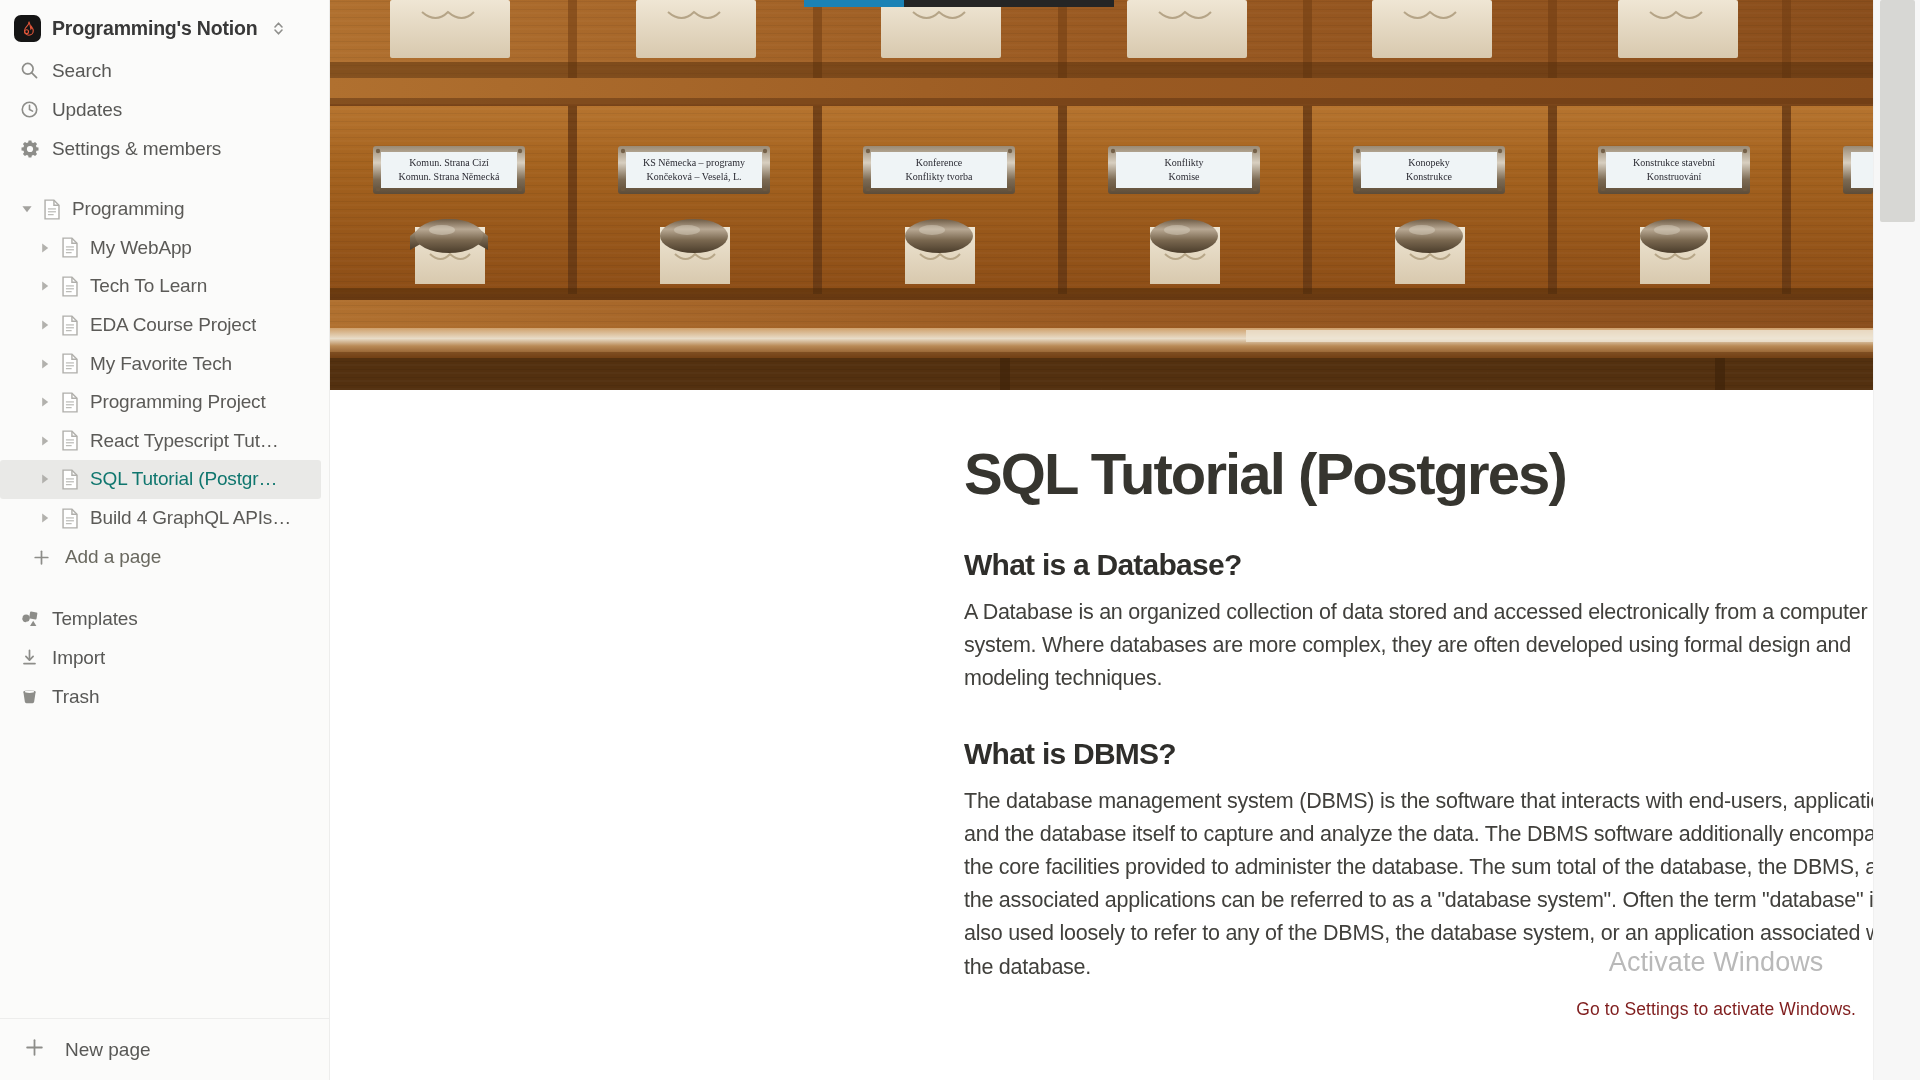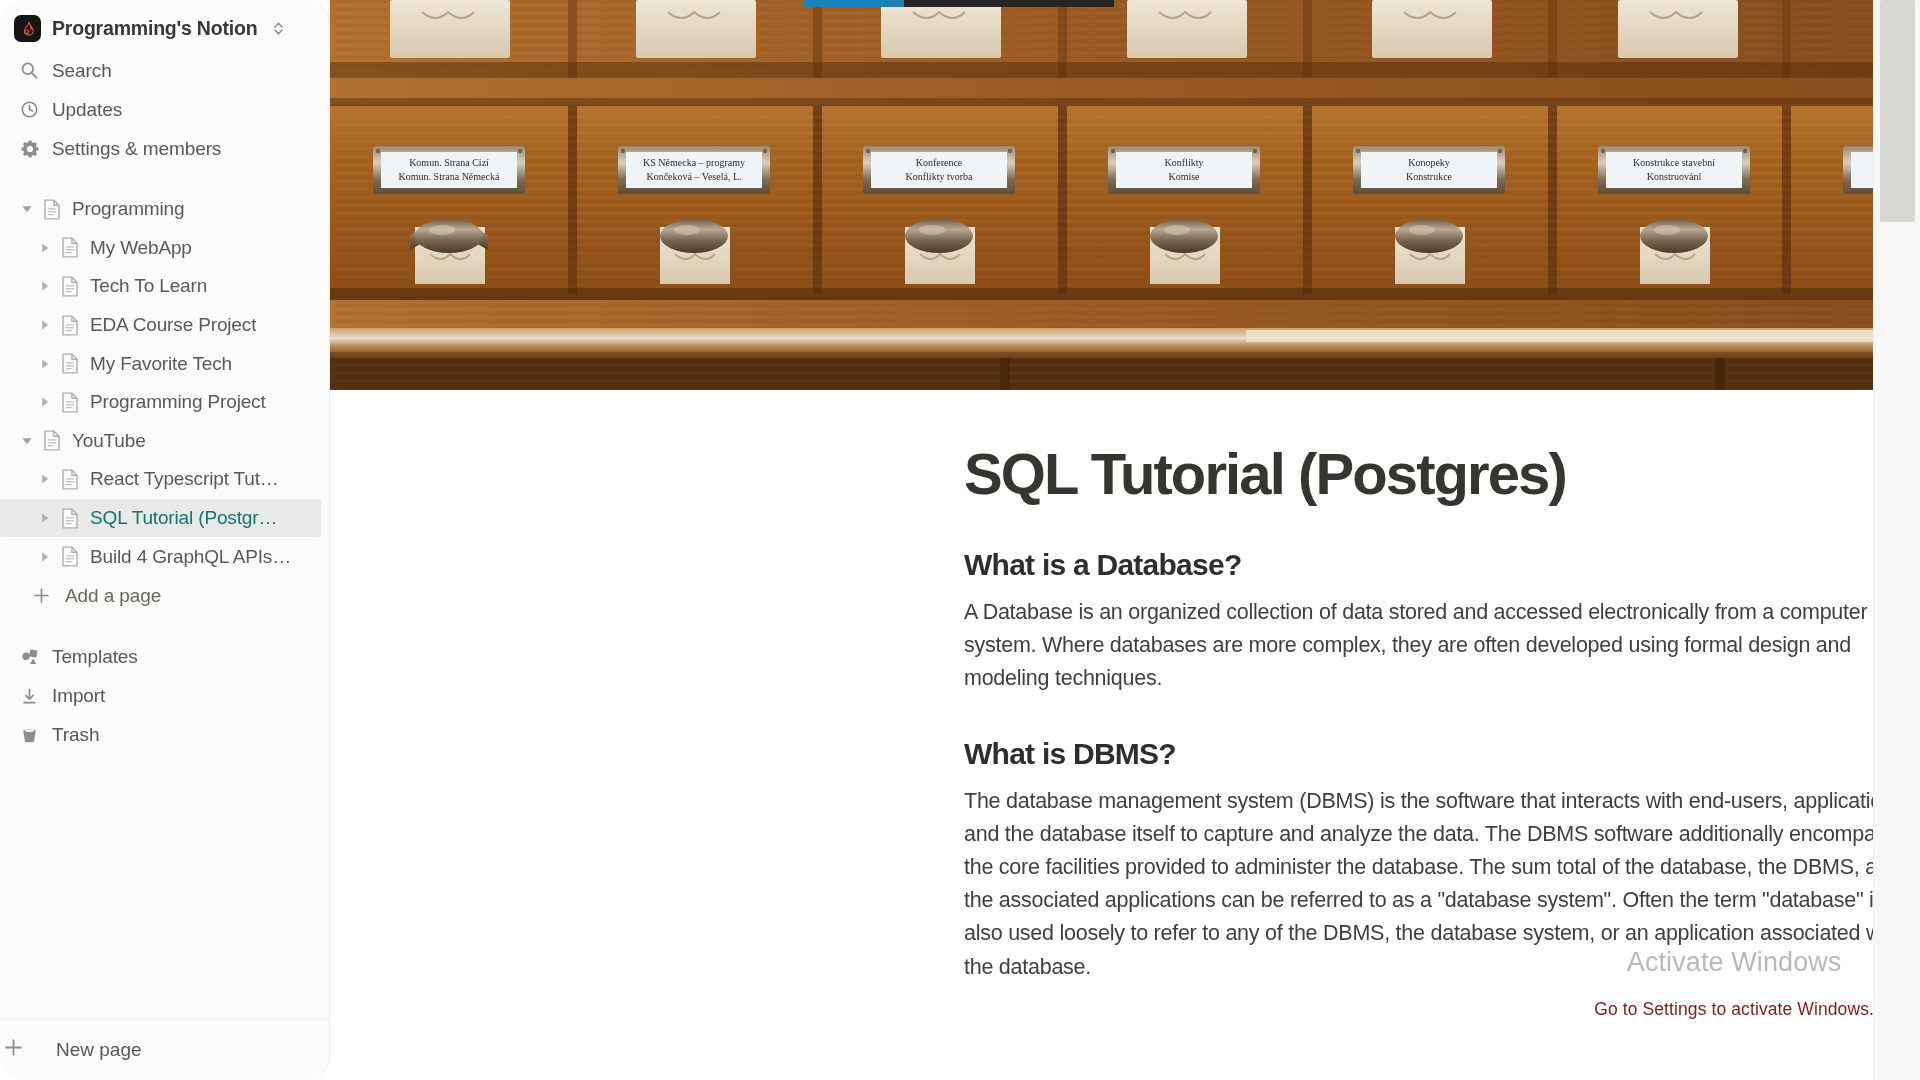--- a/index.html
+++ b/index.html
@@ -23,21 +23,21 @@
     background: #1b82b5;
   }
 
   
   #sidebar {
     position: relative;
     width: 330px; height: 1080px;
     background: #fbfbfa;
     border-right: 1px solid #ededec;
     flex: 0 0 330px;
-    display: flex; flex-direction: column; border-radius: 23px;
+    display: flex; flex-direction: column;
   }
   #sidebar-scroll { flex: 1 1 auto; overflow: hidden; padding-top: 6px; }
 
   .ws-header {
     display: flex; align-items: center;
     height: 45px; padding: 0 14px 0 14px; gap: 11px;
     cursor: pointer;
   }
   .ws-avatar {
     width: 27px; height: 27px; border-radius: 7px;
@@ -109,22 +109,22 @@
   }
   .add-row .lbl { font-size: 19px; color: #69685f; letter-spacing: -0.1px; }
 
   .section-gap { height: 22px; }
 
   #sidebar-footer {
     flex: 0 0 auto; border-top: 1px solid #ededec;
     height: 62px; display: flex; align-items: center;
   }
   #sidebar-footer .newpage {
-    display: flex; align-items: center; gap: 32px;
-    padding-left: 3px; height: 100%; width: 100%; cursor: pointer;
+    display: flex; align-items: center; gap: 20px;
+    padding-left: 24px; height: 100%; width: 100%; cursor: pointer;
     color: #6f6e6b;
   }
   #sidebar-footer .lbl { font-size: 19px; color: #585856; }
 
   
   #main {
     position: relative; flex: 1 1 auto; height: 1080px;
     background: #ffffff; overflow: hidden;
   }
 
@@ -160,21 +160,21 @@
     position: absolute; top: 0; right: 0; width: 47px; height: 1080px;
     background: #f7f7f7; border-left: 1px solid #f0f0f0;
   }
   #vscroll .thumb {
     position: absolute; top: 0; left: 6px; width: 35px; height: 222px;
     background: #d7d7d4; border-radius: 2px;
   }
 
   
   #watermark {
-    position: absolute; right: 46px; bottom: 60px;
+    position: absolute; right: 64px; bottom: 60px;
     text-align: left; pointer-events: none; user-select: none;
   }
   #watermark .wm-title {
     font-size: 27px; color: #b9b9b9; letter-spacing: 0.1px;
     line-height: 34px; text-align: center;
   }
   #watermark .wm-sub {
     font-size: 17.5px; color: #7f1d1d; letter-spacing: 0.1px;
     margin-top: 20px; text-align: right;
   }
@@ -346,39 +346,20 @@
                 <path d="M1.2 1.2h9.3l5.3 5.3v14.3H1.2z" fill="#ffffff" stroke="#b0afab" stroke-width="1.5"></path>
                 <path d="M10.5 1.2v5.3h5.3" fill="none" stroke="#b0afab" stroke-width="1.5"></path>
                 <g stroke="#b7b6b2" stroke-width="1.2">
                   <line x1="4.2" y1="10.4" x2="12.6" y2="10.4"></line>
                   <line x1="4.2" y1="13.4" x2="12.6" y2="13.4"></line>
                   <line x1="4.2" y1="16.4" x2="10.2" y2="16.4"></line>
                 </g>
               </svg>
             </span>
             <span class="t-lbl">Programming Project</span>
-          </div>
-          <div class="tree-row depth0">
-            <span class="twisty">
-              <svg width="12" height="12" viewBox="0 0 12 12">
-                <path d="M1.4 3.2 L10.6 3.2 L6 9.2 Z" fill="#a3a29e"></path>
-              </svg>
-            </span>
-            <span class="doc-ico">
-              <svg width="19" height="21" viewBox="0 0 18 22">
-                <path d="M1.2 1.2h9.3l5.3 5.3v14.3H1.2z" fill="#ffffff" stroke="#b0afab" stroke-width="1.5"></path>
-                <path d="M10.5 1.2v5.3h5.3" fill="none" stroke="#b0afab" stroke-width="1.5"></path>
-                <g stroke="#b7b6b2" stroke-width="1.2">
-                  <line x1="4.2" y1="10.4" x2="12.6" y2="10.4"></line>
-                  <line x1="4.2" y1="13.4" x2="12.6" y2="13.4"></line>
-                  <line x1="4.2" y1="16.4" x2="10.2" y2="16.4"></line>
-                </g>
-              </svg>
-            </span>
-            <span class="t-lbl">YouTube</span>
           </div>
           <div class="tree-row depth1">
             <span class="twisty">
               <svg width="12" height="12" viewBox="0 0 12 12">
                 <path d="M3.2 1.4 L3.2 10.6 L9.2 6 Z" fill="#b2b1ad"></path>
               </svg>
             </span>
             <span class="doc-ico">
               <svg width="19" height="21" viewBox="0 0 18 22">
                 <path d="M1.2 1.2h9.3l5.3 5.3v14.3H1.2z" fill="#ffffff" stroke="#b0afab" stroke-width="1.5"></path>

